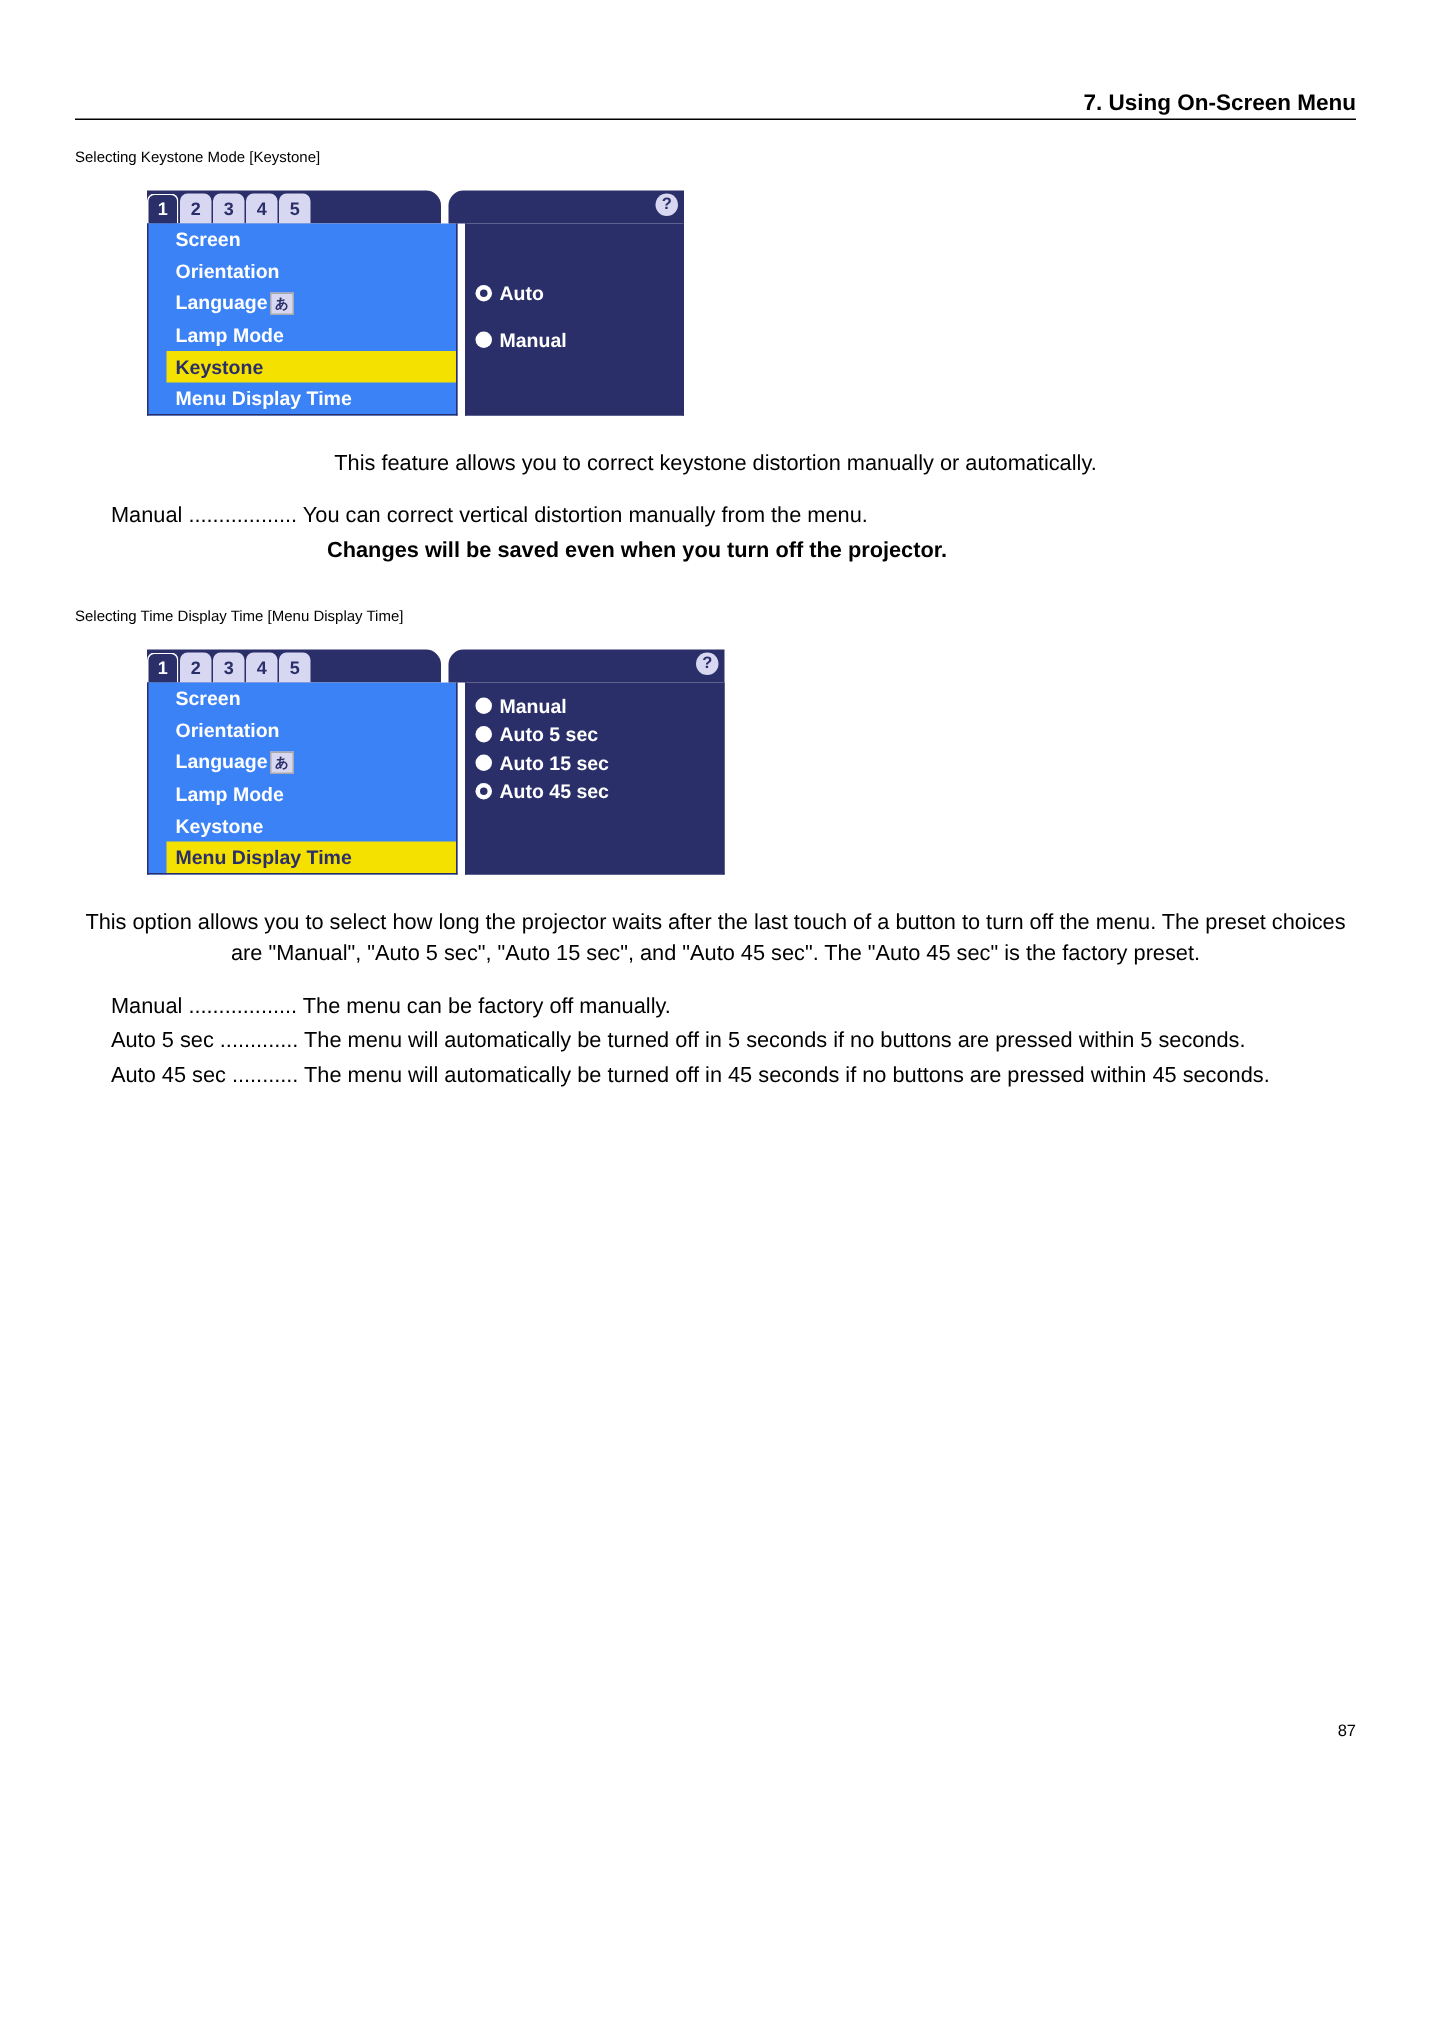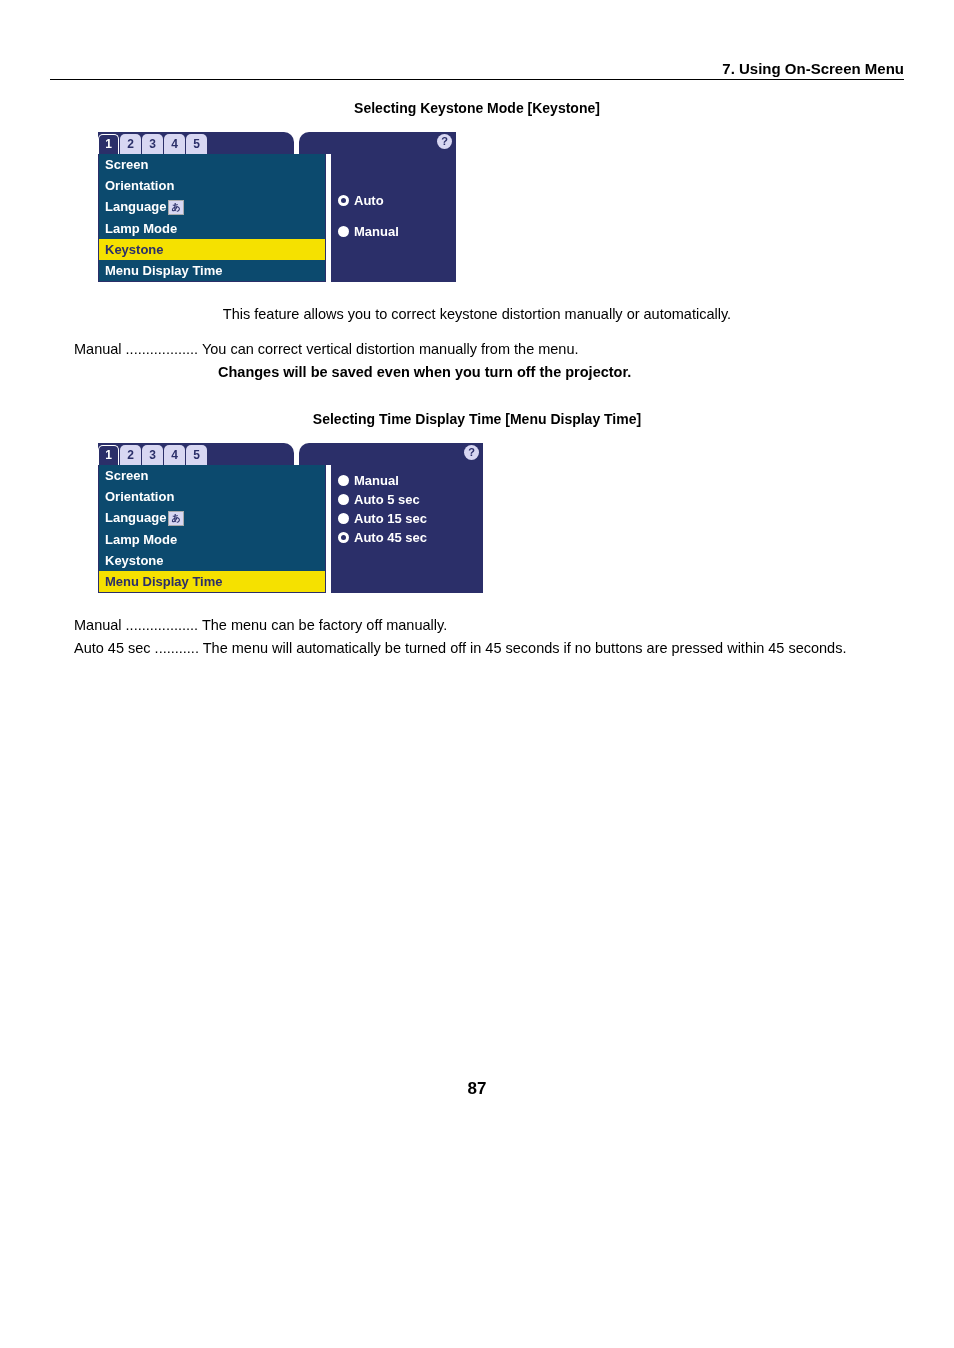--- a/index.html
+++ b/index.html
@@ -19,39 +19,39 @@
   }
   .chapter-header {
     text-align: right;
     font-weight: bold;
     font-size: 15px;
     border-bottom: 1.5px solid #000;
     padding-bottom: 2px;
     margin-bottom: 20px;
   }
   .section-title {
-    font-weight: bold;
-    font-size: 14px;
+    font-weight: normal;
+    font-size: 10px;
     margin-bottom: 16px;
-    text-align: center;
   }
   .menu-widget {
     width: 358px;
     margin-left: 48px;
     margin-bottom: 22px;
     font-family: Verdana, Geneva, sans-serif;
     font-size: 13px;
     font-weight: bold;
     color: #fff;
   }
   .menu-left {
-    width: 228px;
-    background: #0c4a6e;
+    width: 207px;
+    background: #3b82f6;
     border: 1px solid #2b2f69;
     border-top: none;
+    padding-left: 12px;
   }
   .menu-right {
     flex: 1;
     background: #2b2f69;
     border: 1px solid #2b2f69;
     border-top: none;
     margin-left: 5px;
     position: relative;
   }
   .tab-bar {
@@ -179,23 +179,23 @@
     display: inline-block;
   }
   .dots {
     letter-spacing: 0px;
   }
   .def-indent {
     margin-left: 144px;
     font-weight: bold;
   }
   .page-number {
-    text-align: center;
-    font-weight: bold;
-    font-size: 17px;
+    text-align: right;
+    font-weight: normal;
+    font-size: 11px;
     margin-top: 420px;
   }
   .menu-col-wrap {
     display: flex;
   }
 </style>
 </head>
 <body>
 
 <div class="page">
@@ -294,24 +294,28 @@
             <span class="radio-outer">
                 <span class="radio-inner"></span>
               </span>
             <span>Auto 45 sec</span>
           </div>
         </div>
       </div>
     </div>
   </div>
 
+  <div class="body-text">This option allows you to select how long the projector waits after the last touch of a button to turn off the menu. The preset choices are "Manual", "Auto 5 sec", "Auto 15 sec", and "Auto 45 sec". The "Auto 45 sec" is the factory preset.</div>
 
   <div class="def-list">
     <div class="def-row">
       <span class="def-term">Manual</span> <span class="dots">..................</span> <span>The menu can be factory off manually.</span>
     </div>
     <div class="def-row">
+      <span class="def-term">Auto 5 sec</span> <span class="dots">.............</span> <span>The menu will automatically be turned off in 5 seconds if no buttons are pressed within 5 seconds.</span>
+    </div>
+    <div class="def-row">
       <span class="def-term">Auto 45 sec</span> <span class="dots">...........</span> <span>The menu will automatically be turned off in 45 seconds if no buttons are pressed within 45 seconds.</span>
     </div>
   </div>
 
   <div class="page-number">87</div>
 </div>
 
 </body></html>

